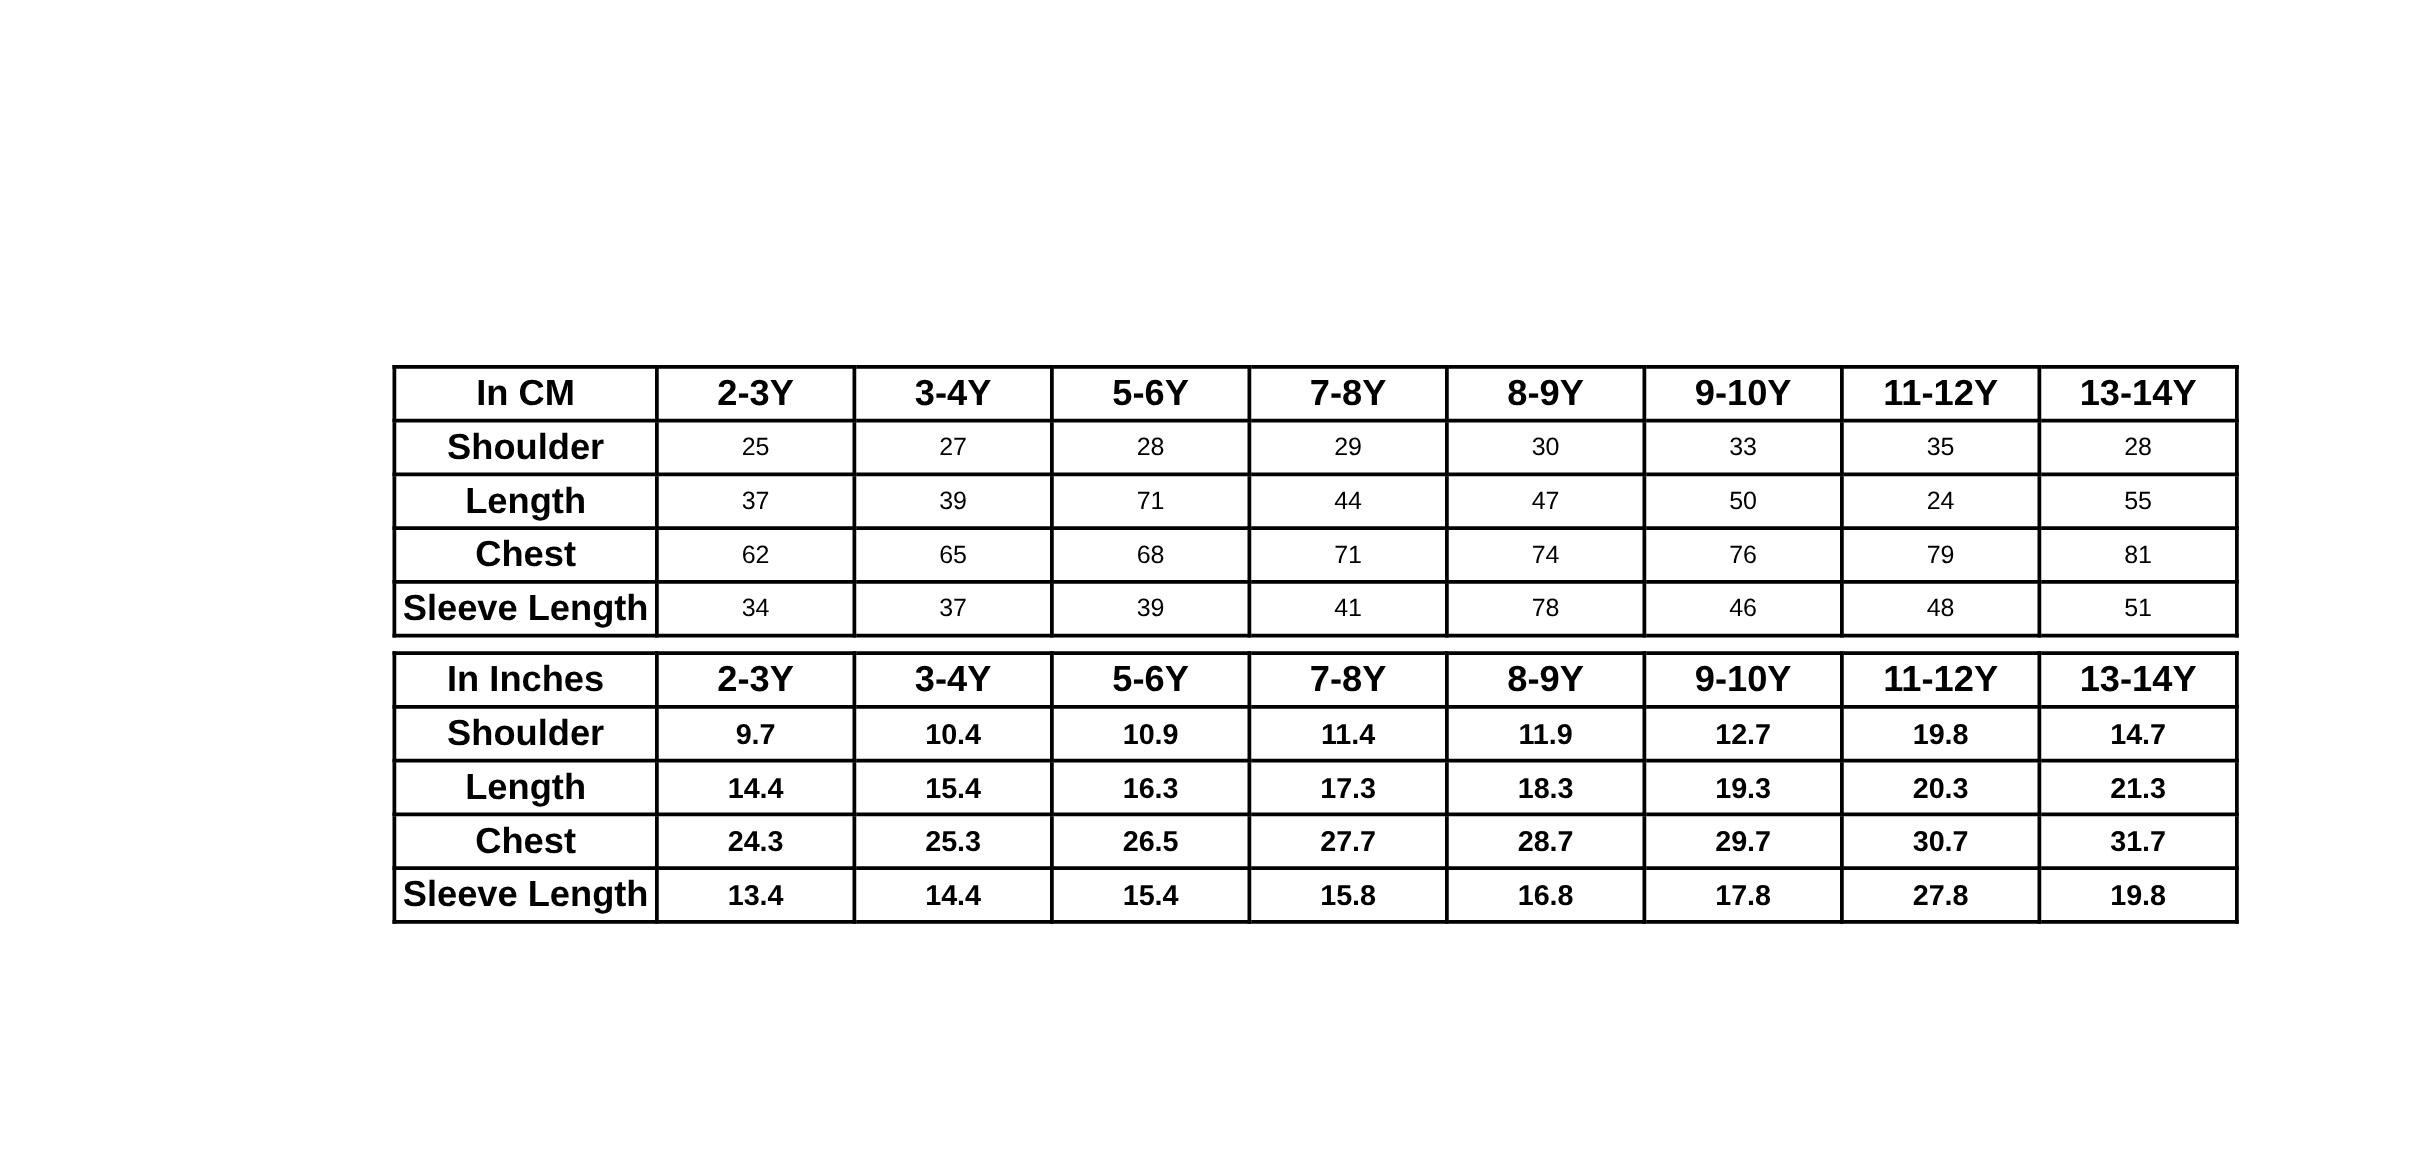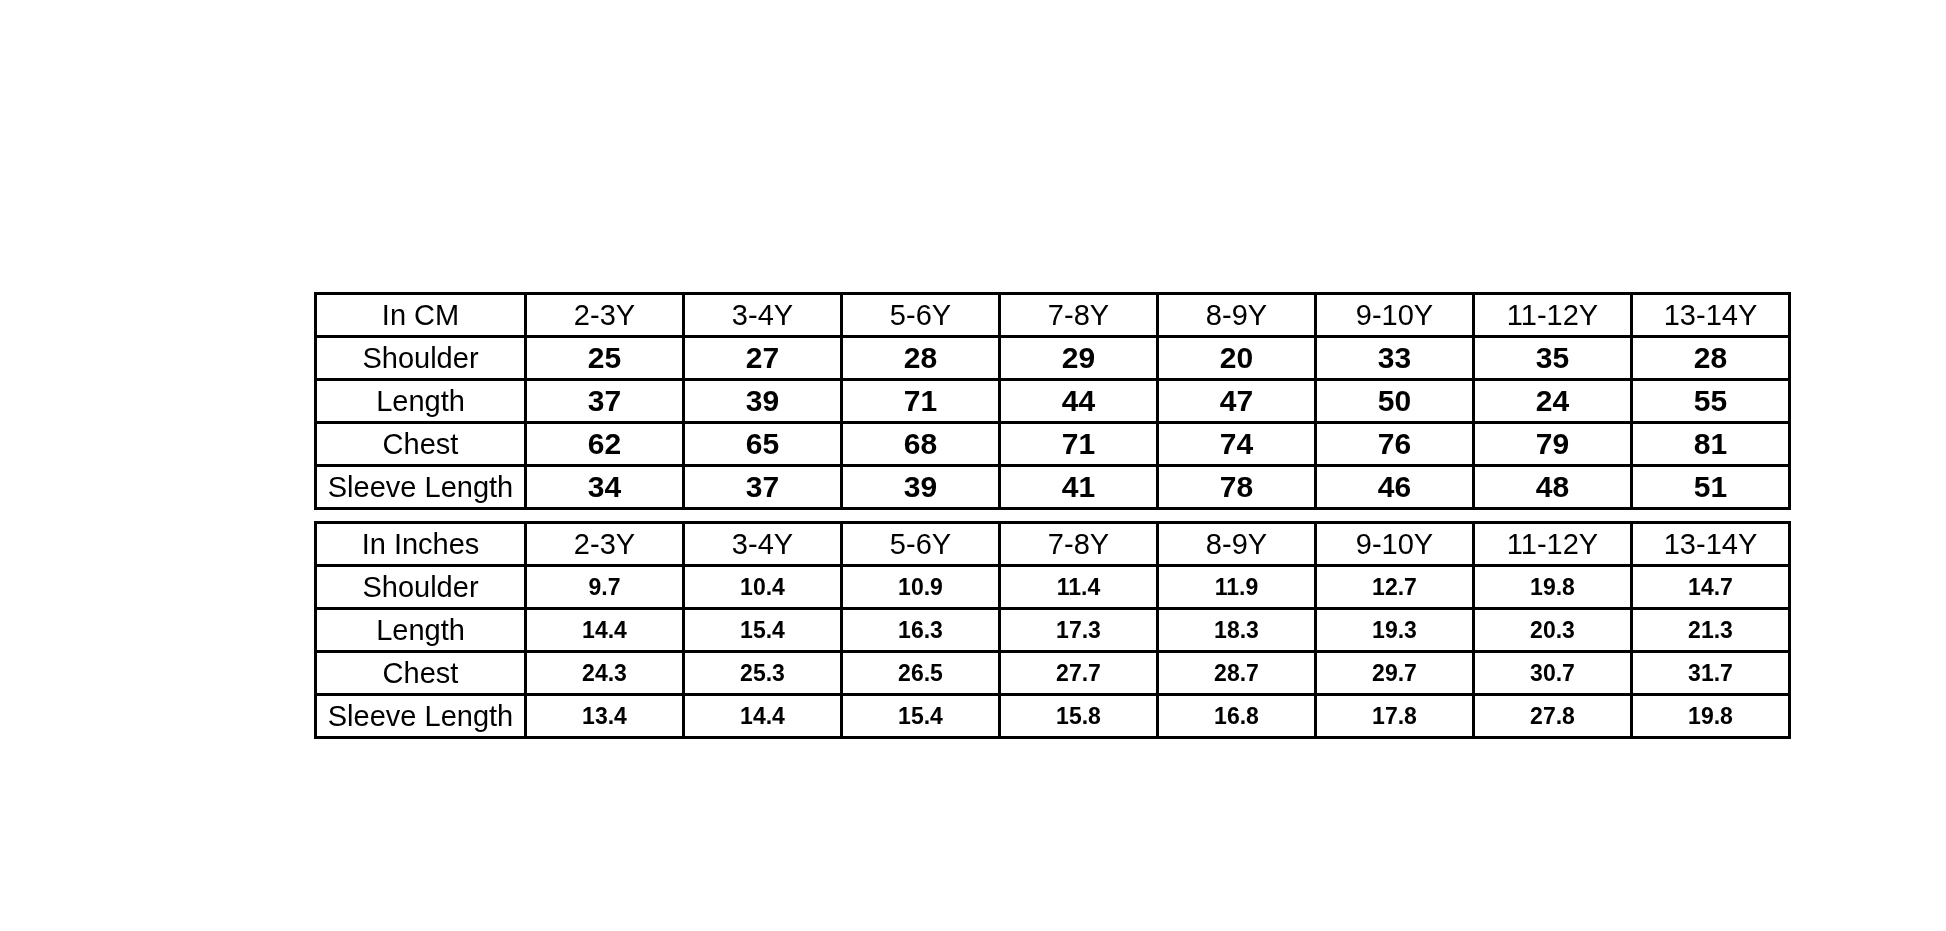--- a/index.html
+++ b/index.html
@@ -38,30 +38,30 @@
     border: 3px solid #000000;
     height: 40px;
     padding: 0;
     text-align: center;
     vertical-align: middle;
     white-space: nowrap;
     overflow: hidden;
     background: #ffffff;
   }
   table.size-table th {
+    font-weight: bold;
+    font-size: 29px;
+  }
+  table.size-table td.row-label {
+    font-weight: bold;
+    font-size: 29px;
+  }
+  #table-cm td.value {
     font-weight: normal;
-    font-size: 29px;
-  }
-  table.size-table td.row-label {
-    font-weight: normal;
-    font-size: 29px;
-  }
-  #table-cm td.value {
-    font-weight: bold;
-    font-size: 30px;
+    font-size: 20px;
   }
   #table-inches td.value {
     font-weight: bold;
     font-size: 23px;
   }
 </style>
 </head>
 <body>
 
 <div class="sheet">
@@ -90,21 +90,21 @@
           <th>13-14Y</th>
         </tr>
       </thead>
       <tbody>
         <tr>
           <td class="row-label">Shoulder</td>
           <td class="value">25</td>
           <td class="value">27</td>
           <td class="value">28</td>
           <td class="value">29</td>
-          <td class="value">20</td>
+          <td class="value">30</td>
           <td class="value">33</td>
           <td class="value">35</td>
           <td class="value">28</td>
         </tr>
         <tr>
           <td class="row-label">Length</td>
           <td class="value">37</td>
           <td class="value">39</td>
           <td class="value">71</td>
           <td class="value">44</td>

